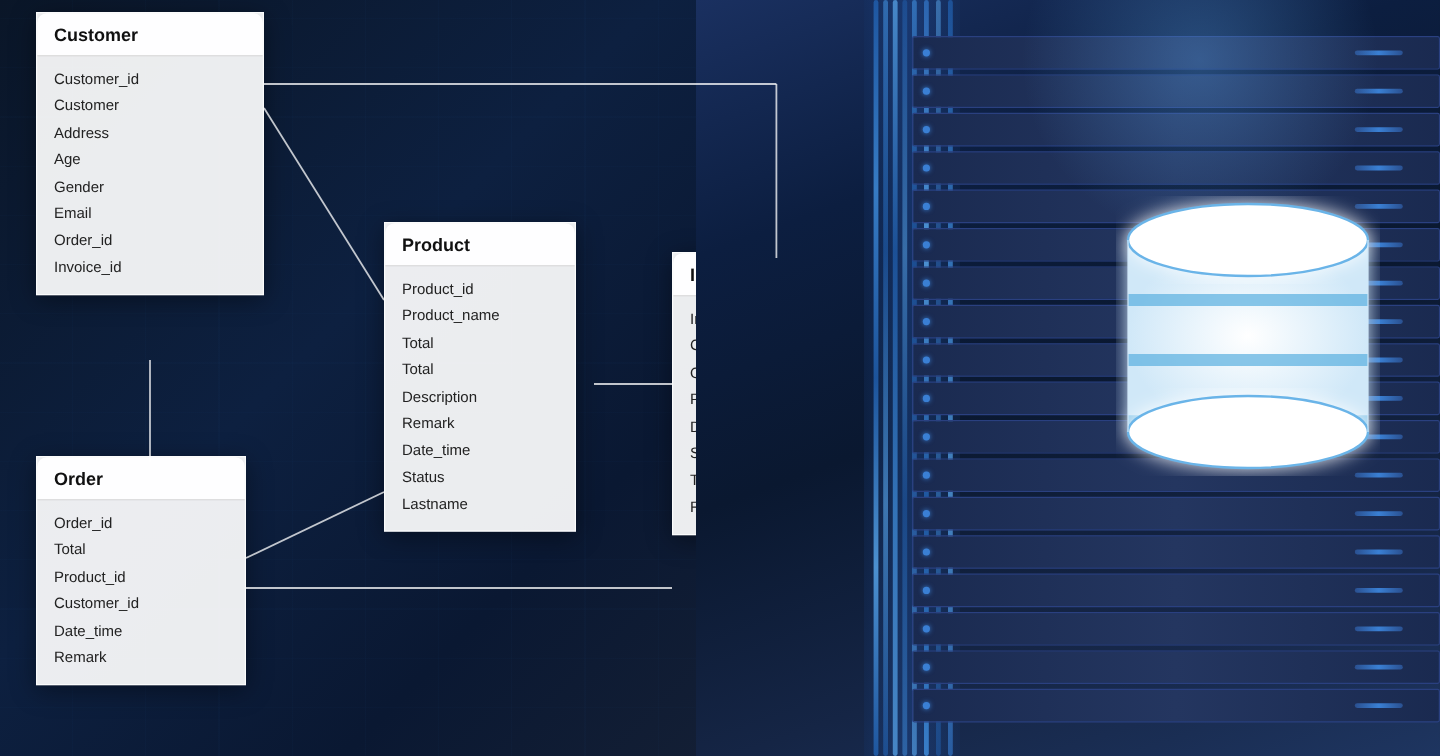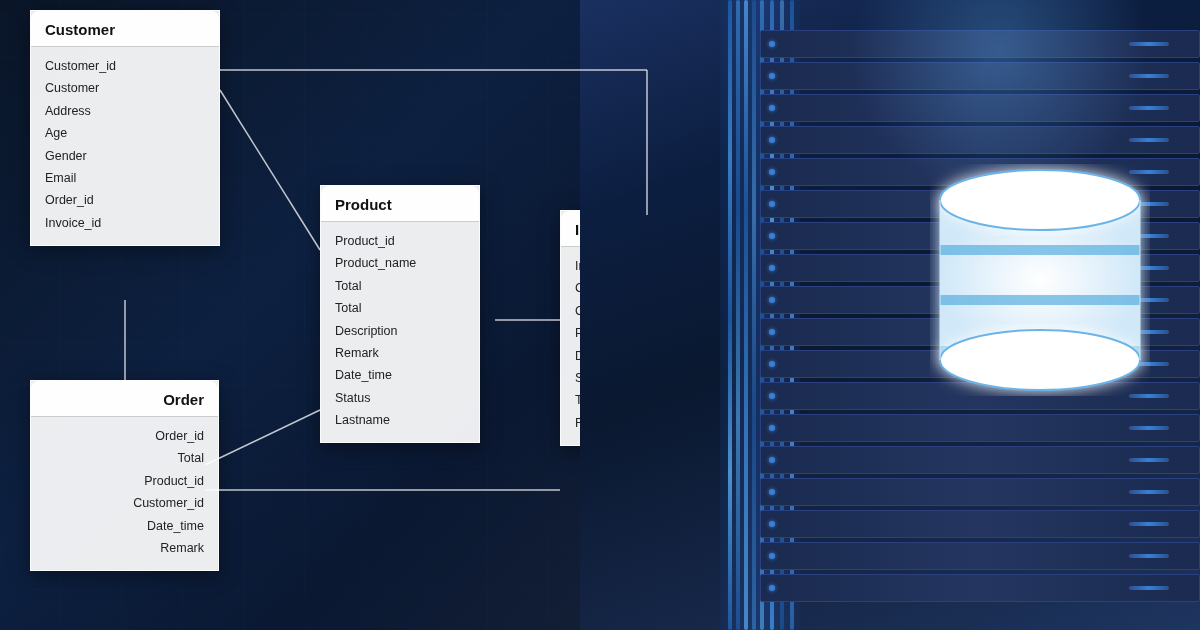--- a/index.html
+++ b/index.html
@@ -185,22 +185,21 @@
     .card-invoice {
       left: 530px;
       top: 200px;
       width: 175px;
     }
 
     
     .card-order {
       left: 0;
       top: 370px;
-      width: 189px;
-      text-align: right;
+      width: 175px;
     }
 
     
     .connectors {
       position: absolute;
       top: 0;
       left: 0;
       width: 800px;
       height: 630px;
       pointer-events: none;

